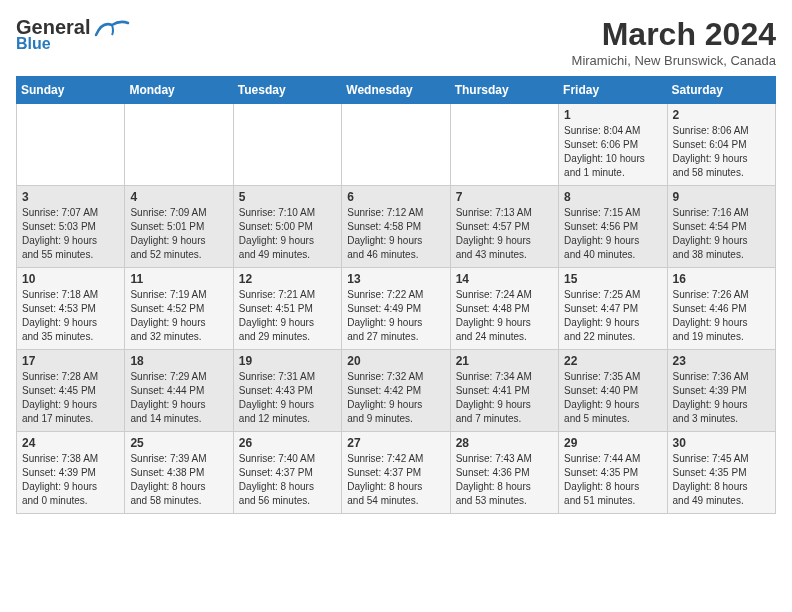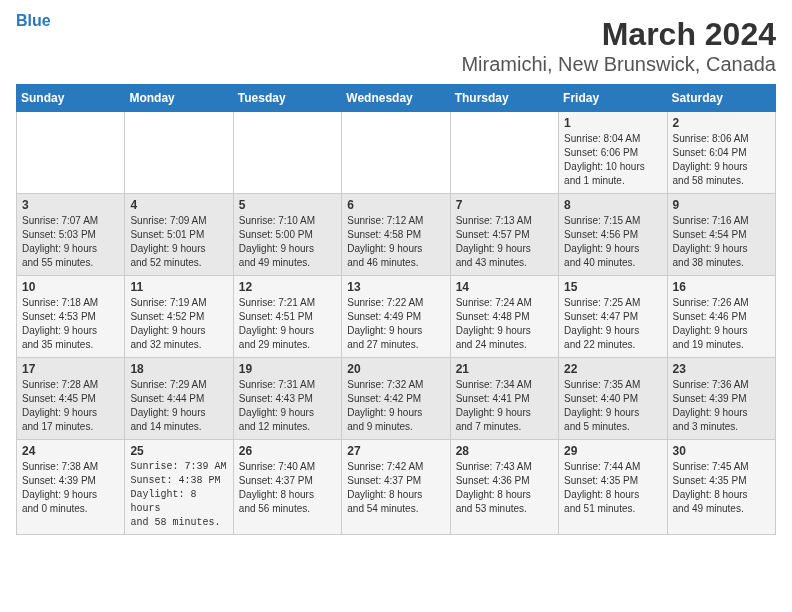--- a/index.html
+++ b/index.html
@@ -23,21 +23,21 @@
     }
     .title-block {
       text-align: right;
     }
     .month-title {
       font-size: 32px;
       font-weight: bold;
       color: #333;
     }
     .location-title {
-      font-size: 20px;
+      font-size: 13px;
       color: #555;
     }
     table {
       width: 100%;
       border-collapse: collapse;
       table-layout: fixed;
     }
     thead tr th {
       background-color: #2979be;
       color: #ffffff;
@@ -75,20 +75,27 @@
     }
     .empty-cell {
       background: #fff !important;
     }
   </style>
 </head>
 <body>
 
 <div class="header-area">
   <div class="logo">
+    <div style="display:flex;align-items:center;">
+      <span style="font-size:20px;font-weight:bold;color:#333;">General</span>
+      <svg width="38" height="22" viewBox="0 0 38 22" style="margin-left:2px;">
+        <path d="M4 18 Q10 4 20 8 Q28 3 36 6" stroke="#2979be" stroke-width="2.5" fill="none" stroke-linecap="round"></path>
+        <path d="M20 8 Q22 14 20 18" stroke="#2979be" stroke-width="2" fill="none"></path>
+      </svg>
+    </div>
     <span style="font-size:16px;font-weight:bold;color:#2979be;margin-top:-4px;">Blue</span>
   </div>
   <div class="title-block">
     <div class="month-title">March 2024</div>
     <div class="location-title">Miramichi, New Brunswick, Canada</div>
   </div>
 </div>
 
 <table>
   <thead>
@@ -280,21 +287,21 @@
       <tr>
         <td>
           <span class="day-number">24</span>
           <div class="day-info" style="white-space: pre-line;">Sunrise: 7:38 AM
 Sunset: 4:39 PM
 Daylight: 9 hours
 and 0 minutes.</div>
         </td>
         <td>
           <span class="day-number">25</span>
-          <div class="day-info" style="white-space: pre-line; font-family: Liberation Mono, monospace;">Sunrise: 7:39 AM
+          <div class="day-info" style="white-space: pre-line;">Sunrise: 7:39 AM
 Sunset: 4:38 PM
 Daylight: 8 hours
 and 58 minutes.</div>
         </td>
         <td>
           <span class="day-number">26</span>
           <div class="day-info" style="white-space: pre-line;">Sunrise: 7:40 AM
 Sunset: 4:37 PM
 Daylight: 8 hours
 and 56 minutes.</div>

